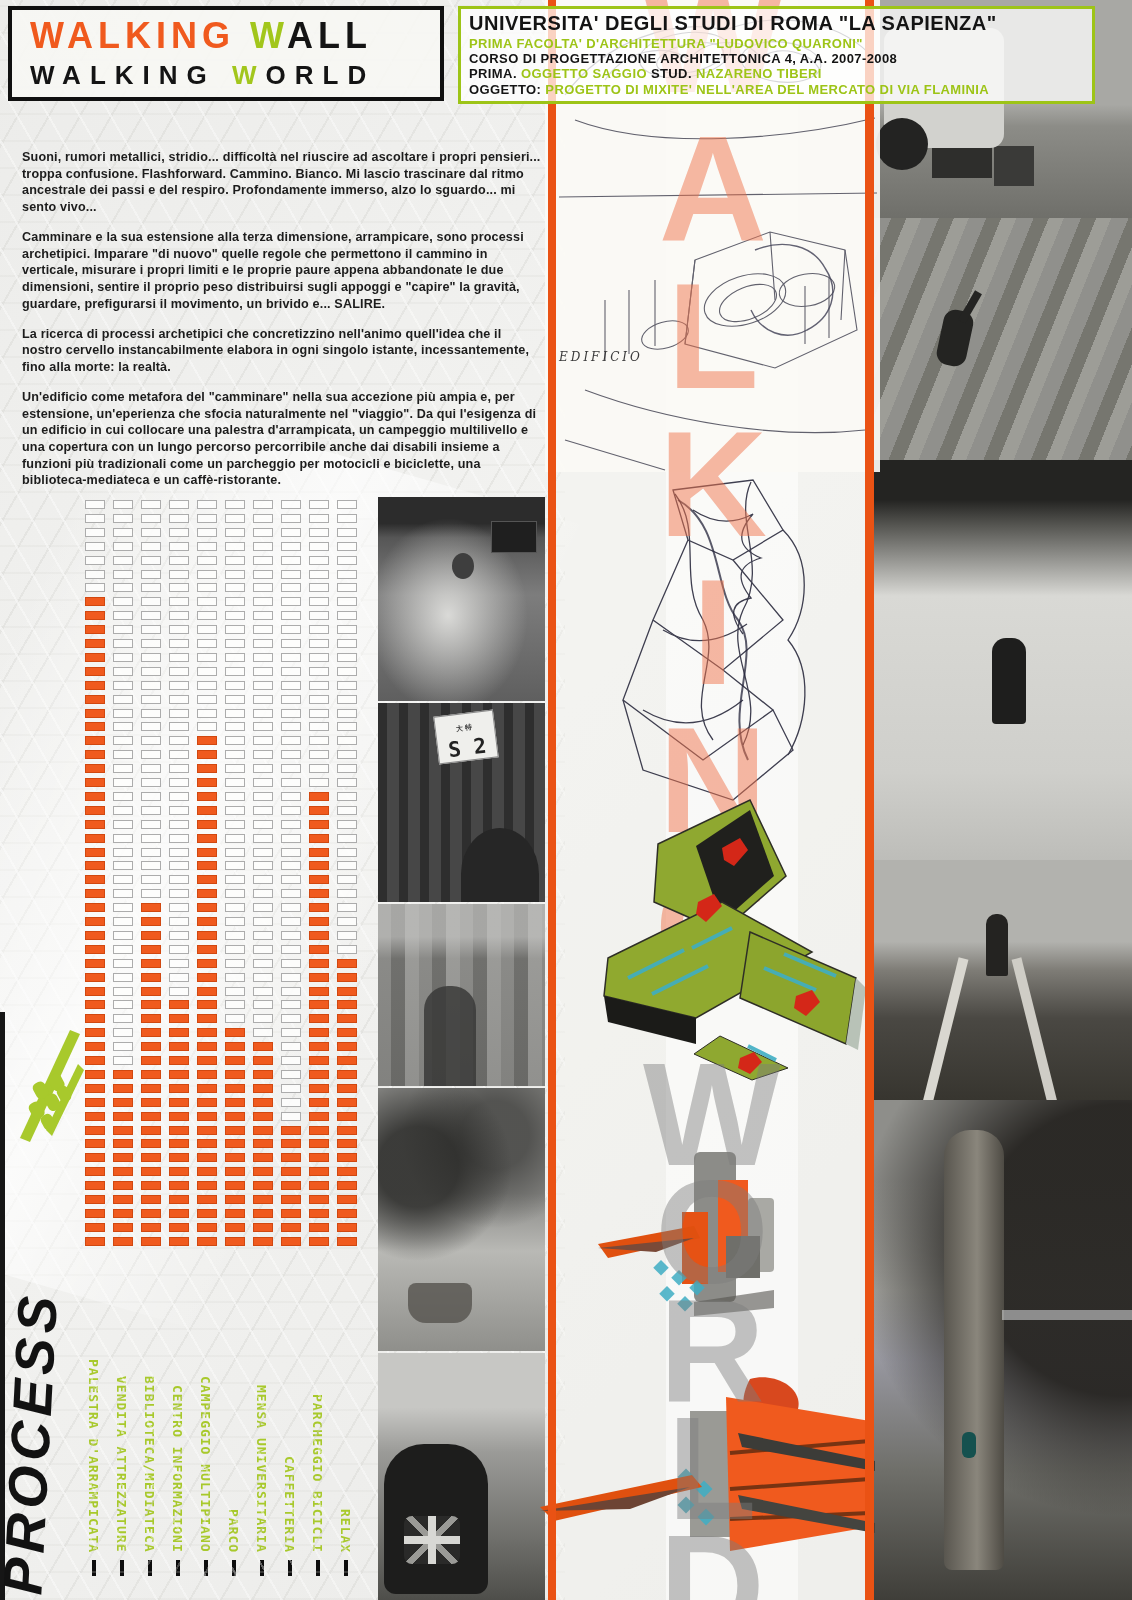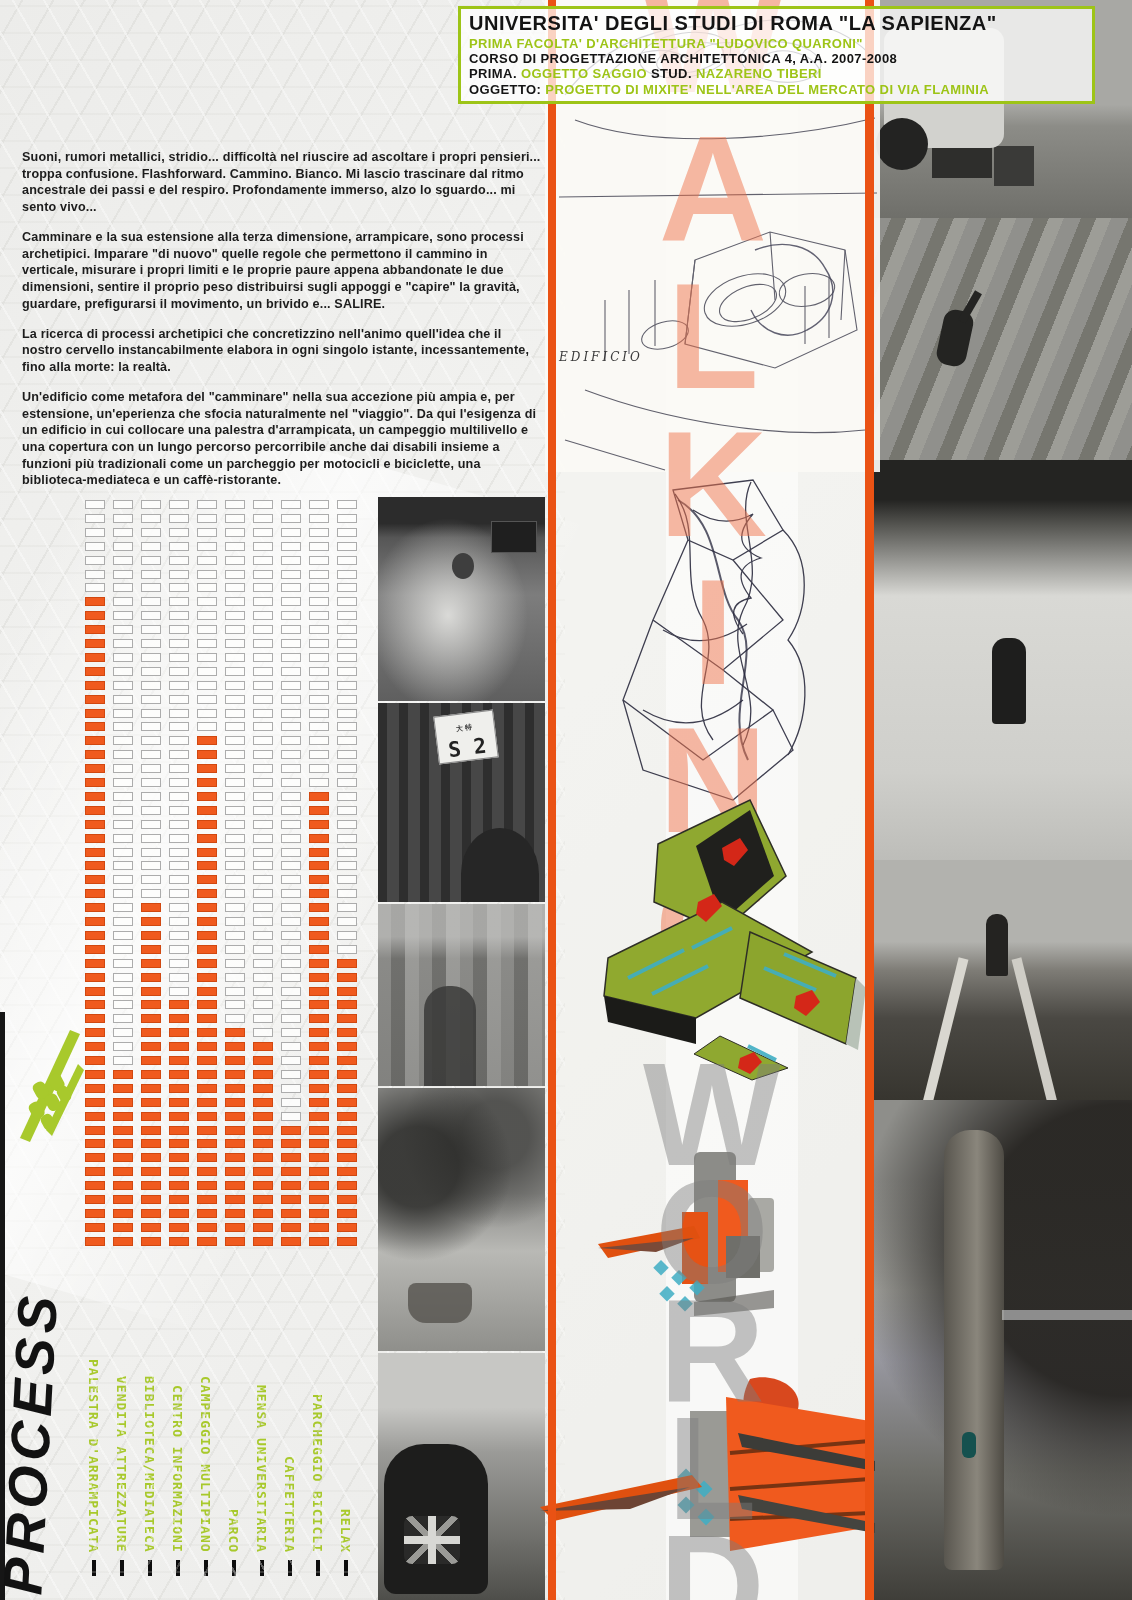--- a/index.html
+++ b/index.html
@@ -314,20 +314,30 @@
         <rect x="160" y="136" width="12" height="12" transform="rotate(45 166 142)"></rect>
       </g>
       <polygon points="0,132 152,100 162,112 14,146" fill="#E0500F"></polygon>
       <polygon points="0,136 150,112 90,134" fill="#6d4434"></polygon>
     </svg>
   </div>
 
   <div class="abs vline1"></div>
   <div class="abs vline2"></div>
 
+  <div class="abs titlebox">
+    <div class="t1">
+      <span class="c-orange">WALKING</span>
+      <span class="c-green">W</span><span class="c-black">ALL</span>
+    </div>
+    <div class="t2">
+      <span class="c-black">WALKING</span>
+      <span class="c-green">W</span><span class="c-black">ORLD</span>
+    </div>
+  </div>
 
   <div class="abs headerbox">
     <div class="h1">UNIVERSITA' DEGLI STUDI DI ROMA "LA SAPIENZA"</div>
     <div class="h2">PRIMA FACOLTA' D'ARCHITETTURA "LUDOVICO QUARONI"</div>
     <div class="h3">CORSO DI PROGETTAZIONE ARCHITETTONICA 4, A.A. 2007-2008</div>
     <div class="h45">
       <span>PRIMA.</span>
       <span class="gg">OGGETTO SAGGIO</span>
       <span>STUD.</span>
       <span class="gg">NAZARENO TIBERI</span>

